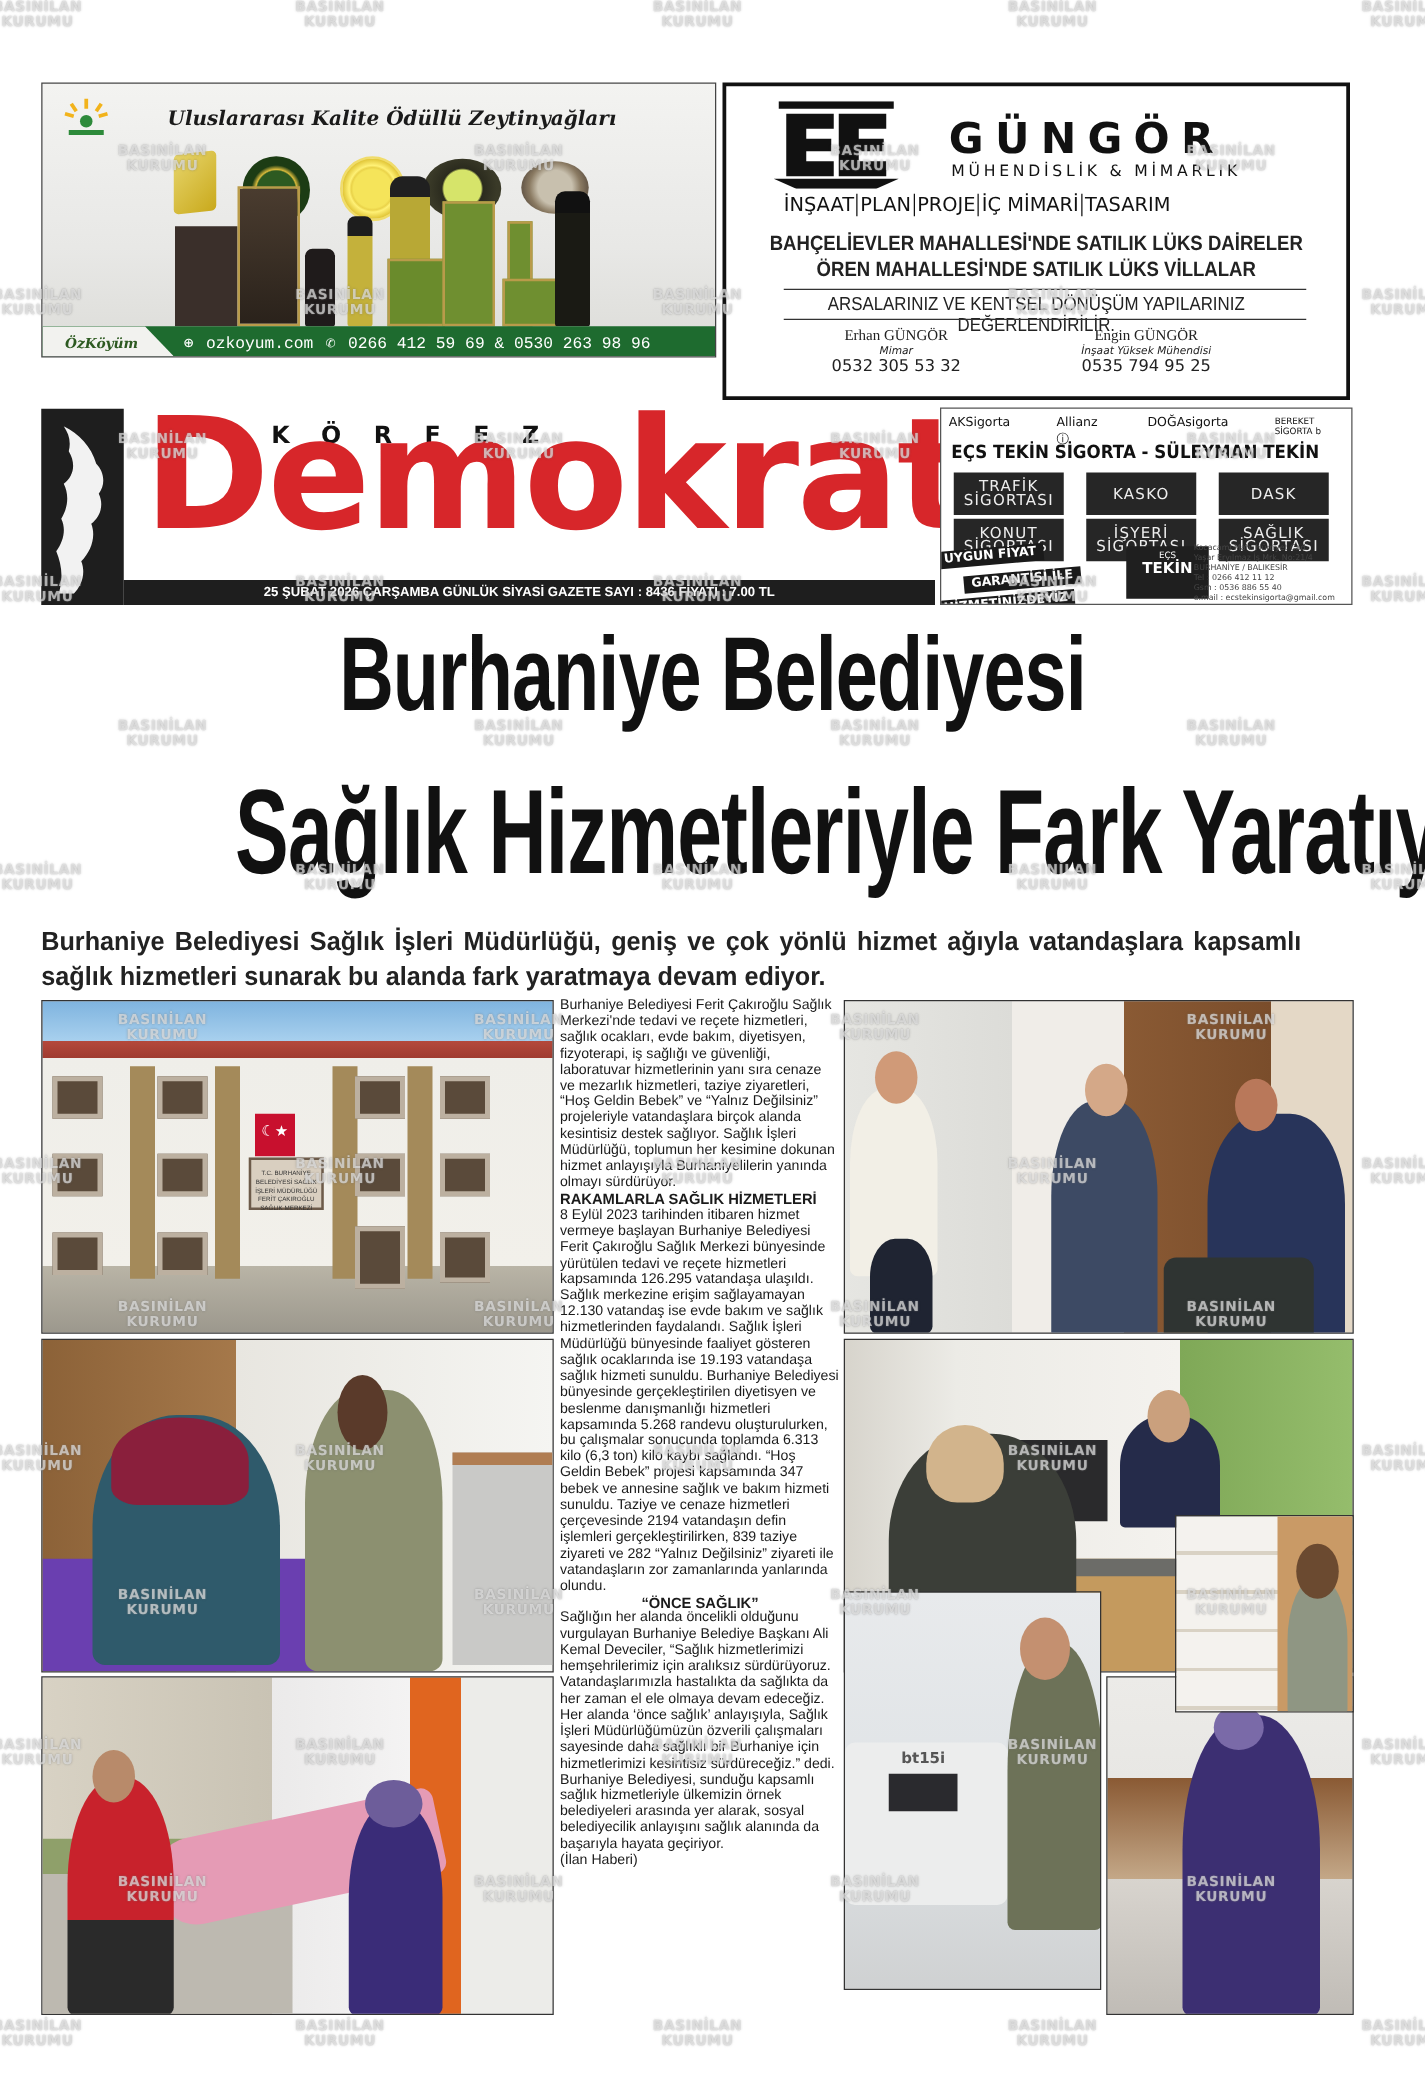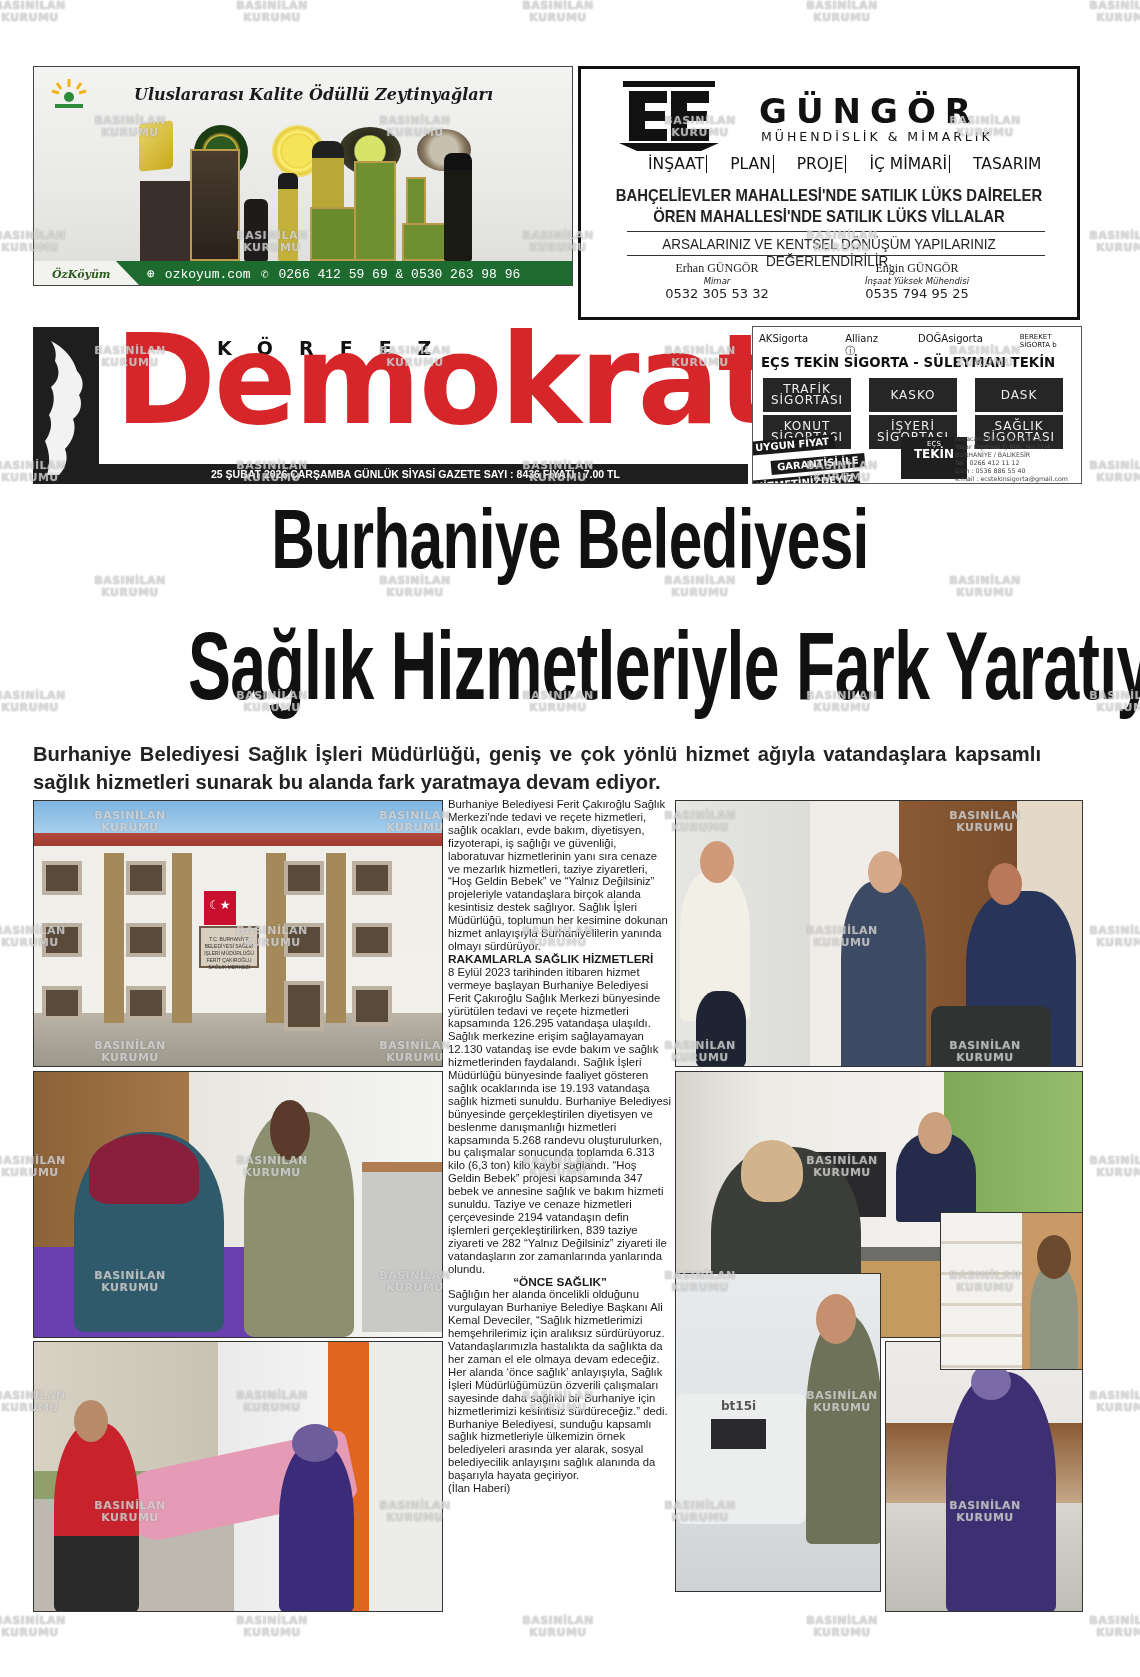--- a/index.html
+++ b/index.html
@@ -35,21 +35,21 @@
   .ad-olive .bar-left { position: absolute; left: 0; bottom: 0; width: 105px; height: 24px; background: #f2f2ef; clip-path: polygon(0 0,78% 0,100% 100%,0 100%); }
   .ad-olive .brand-mini { position: absolute; left: 18px; bottom: 4px; font-family: "DejaVu Serif", serif; font-style: italic; font-size: 11px; color: #2d5a21; font-weight: bold; }
   .ad-olive .contact { position: absolute; left: 113px; bottom: 3px; font-family: Liberation Mono, monospace; font-size: 13px; color: #fff; white-space: nowrap; }
   .ad-olive .contact span { margin-right: 10px; }
 
   .ad-gungor { position: absolute; left: 578px; top: 66px; width: 502px; height: 254px; border: 3px solid #111; background: #fff; }
   .gg-logo { position: absolute; left: 38px; top: 12px; width: 100px; height: 70px; }
   .gg-name { position: absolute; left: 178px; top: 22px; font-family: "DejaVu Sans", sans-serif; font-size: 34px; font-weight: bold; letter-spacing: 9px; color: #111; }
   .gg-sub { position: absolute; left: 180px; top: 60px; font-family: "DejaVu Sans", sans-serif; font-size: 12.5px; letter-spacing: 3px; color: #111; }
   .gg-services { position: absolute; left: 44px; top: 86px; font-family: "DejaVu Sans", sans-serif; font-size: 15.5px; color: #111; letter-spacing: 0px; }
-  .gg-services span { border-right: 1px solid #111; padding: 0 2px; margin-left: 21px; }
+  .gg-services span { border-right: 1px solid #111; padding: 0 2px; }
   .gg-services span:last-child { border-right: none; }
   .gg-b1 { position: absolute; left: 0; right: 0; top: 117px; text-align: center; font-family: "Liberation Sans", sans-serif; font-weight: bold; font-size: 16.5px; color: #222; transform: scaleX(0.9); }
   .gg-b2 { position: absolute; left: 0; right: 0; top: 138px; text-align: center; font-family: "Liberation Sans", sans-serif; font-weight: bold; font-size: 16.5px; color: #222; transform: scaleX(0.9); }
   .gg-rule { position: absolute; left: 46px; right: 32px; top: 162px; height: 1px; background: #333; }
   .gg-arsa { position: absolute; left: 0; right: 0; top: 166px; text-align: center; font-family: "Liberation Sans", sans-serif; font-size: 15px; color: #222; transform: scaleX(0.9); }
   .gg-rule2 { position: absolute; left: 46px; right: 32px; top: 186px; height: 1px; background: #333; }
   .gg-person { position: absolute; top: 192px; width: 200px; text-align: center; font-family: "DejaVu Sans", sans-serif; color: #222; }
   .gg-person .n { font-size: 12px; font-family: Liberation Serif, serif; }
   .gg-person .r { font-size: 8.5px; font-style: italic; }
   .gg-person .p { font-size: 13px; }

